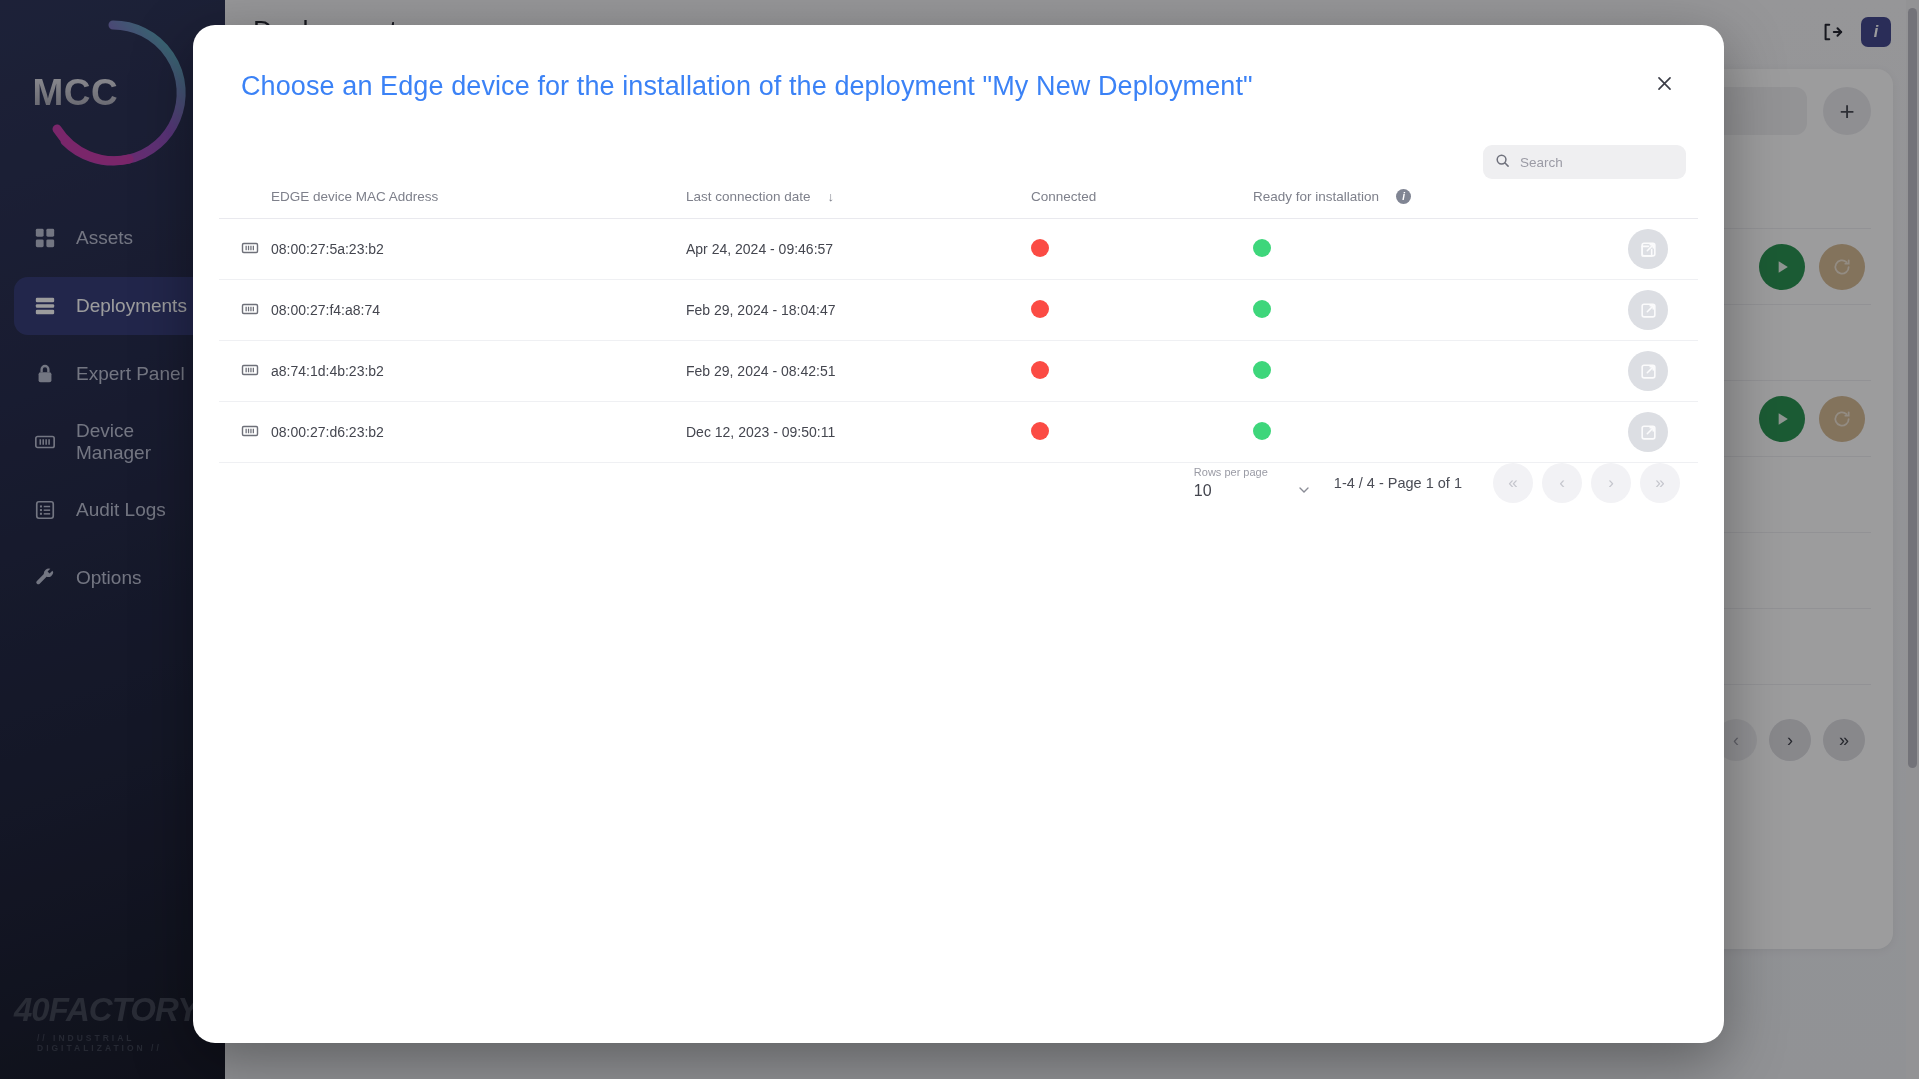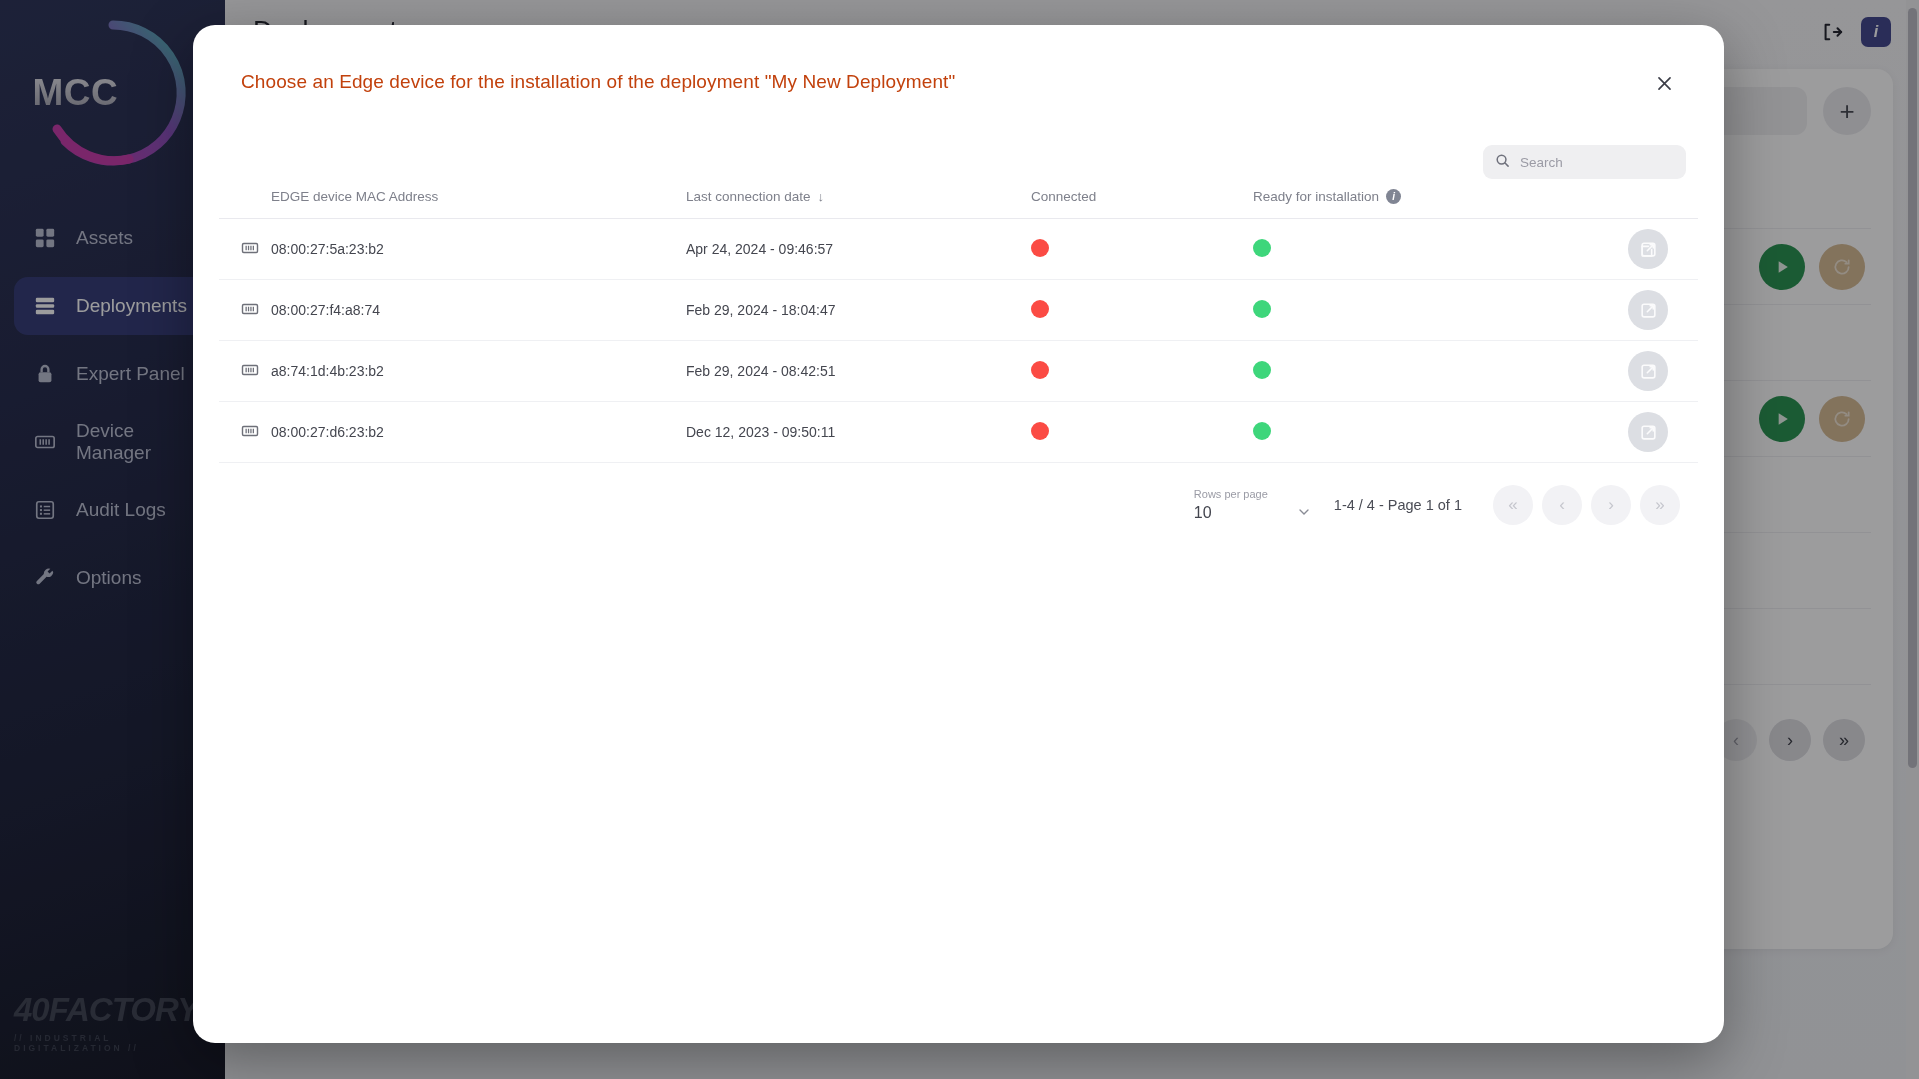--- a/index.html
+++ b/index.html
@@ -33,21 +33,21 @@
     display: flex; align-items: center; gap: 18px;
     height: 58px; padding: 0 18px; border-radius: 14px;
     color: #b9bdd0; font-size: 19px; cursor: pointer;
   }
   .nav-item.active { background: #2e3573; color: #ffffff; }
   .nav-icon { width: 26px; height: 26px; display:flex; align-items:center; justify-content:center; flex:0 0 26px; }
   .nav-icon svg { display:block; }
 
   .brand-footer { margin-top: auto; padding: 0 0 26px 14px; }
   .brand-main { font-size: 33px; font-weight: 800; color: #3a3f4e; letter-spacing: -1px; line-height: 1; font-style: italic; }
-  .brand-sub { font-size: 8.5px; color: #343949; letter-spacing: 3px; margin-top: 7px; font-weight: 700; }
+  .brand-sub { font-size: 8.5px; color: #343949; letter-spacing: 3px; margin-top: 7px; font-weight: 700; margin-left: 23px; }
 
   .content {
     flex: 1; position: relative;
     background: linear-gradient(180deg, #f4f4f6 0%, #eceef2 100%);
     overflow: hidden;
   }
   .content-header { display:flex; align-items:center; padding: 16px 28px 0 28px; }
   .page-title { font-size: 27px; color: #1b1d26; font-weight: 400; }
   .header-actions { margin-left:auto; display:flex; align-items:center; gap: 14px; }
   .icon-btn-plain { width: 30px; height: 30px; display:flex; align-items:center; justify-content:center; cursor:pointer; }
@@ -93,21 +93,21 @@
 
   
   #modal {
     position: absolute; z-index: 10;
     left: 193px; top: 25px; width: 1531px; height: 1018px;
     background: #ffffff; border-radius: 22px;
     box-shadow: 0 18px 60px rgba(0,0,0,.35);
     padding: 0 26px;
   }
   .modal-head { display:flex; align-items:flex-start; padding: 46px 8px 0 22px; }
-  .modal-title { font-size: 19px; color: #c2410c; font-weight: 400; letter-spacing: .1px; }
+  .modal-title { font-size: 27px; color: #3b82f6; font-weight: 400; letter-spacing: .1px; }
   .modal-close {
     margin-left:auto; width: 40px; height: 40px; margin-top:-8px; margin-right: 6px;
     display:flex; align-items:center; justify-content:center; cursor:pointer; color:#3b3d47;
   }
 
   .modal-search-row { display:flex; justify-content:flex-end; padding: 42px 12px 0 0; align-items: flex-end; }
   .modal-search {
     width: 203px; height: 34px; border-radius: 9px; background: #efeff1;
     display:flex; align-items:center; gap: 10px; padding: 0 12px;
   }
@@ -122,37 +122,37 @@
     font-size: 14px; color: #44464f; padding: 0; height: 61px;
     border-bottom: 1px solid #eff0f3; vertical-align: middle;
   }
   .col-icon  { width: 52px; padding-left: 22px !important; }
   .col-mac   { width: 415px; }
   .col-date  { width: 345px; }
   .col-conn  { width: 222px; }
   .col-ready { width: 320px; }
   .col-act   { width: auto; }
 
-  .th-inner { display:flex; align-items:center; gap: 7px; }
+  .th-inner { display:flex; align-items:center; gap: 17px; }
   .sort-arrow { font-size: 13px; color:#7e808b; }
   .info-dot {
     width: 15px; height: 15px; border-radius:50%; background:#808593; color:#fff;
     font-size: 10px; font-weight: 700; display:inline-flex; align-items:center; justify-content:center;
     font-style: italic; cursor:pointer;
   }
   .dot { width: 18px; height: 18px; border-radius: 50%; display:inline-block; }
   .dot.red   { background: #fb4b44; }
   .dot.green { background: #3ed67b; }
   .act-btn {
     width: 40px; height: 40px; border-radius: 50%; background: #dcdee3;
     display:flex; align-items:center; justify-content:center; cursor:pointer; color:#fbfbfc;
     margin-left: auto; margin-right: 30px;
   }
 
-  .modal-pager { display:flex; align-items:center; justify-content:flex-end; gap: 0; margin-top: 22px; padding-right: 18px; }
+  .modal-pager { display:flex; align-items:center; justify-content:flex-end; gap: 0; padding-right: 18px; }
   .rpp { position:relative; width: 118px; margin-right: 22px; }
   .rpp-label { font-size: 11px; color:#9a9ba5; }
   .rpp-row { display:flex; align-items:center; justify-content:space-between; margin-top: 4px; }
   .rpp-val { font-size: 16px; color:#43454e; }
   .rpp-chev { color:#8a8c96; font-size: 14px; cursor:pointer; }
   .range-text { font-size: 14.5px; color:#4a4c55; margin-right: 22px; }
   .mp-btn {
     width: 40px; height: 40px; border-radius: 50%; background:#f2f2f5; color:#c5c6cd;
     display:flex; align-items:center; justify-content:center; font-size: 17px; cursor:pointer;
     margin-left: 9px;

